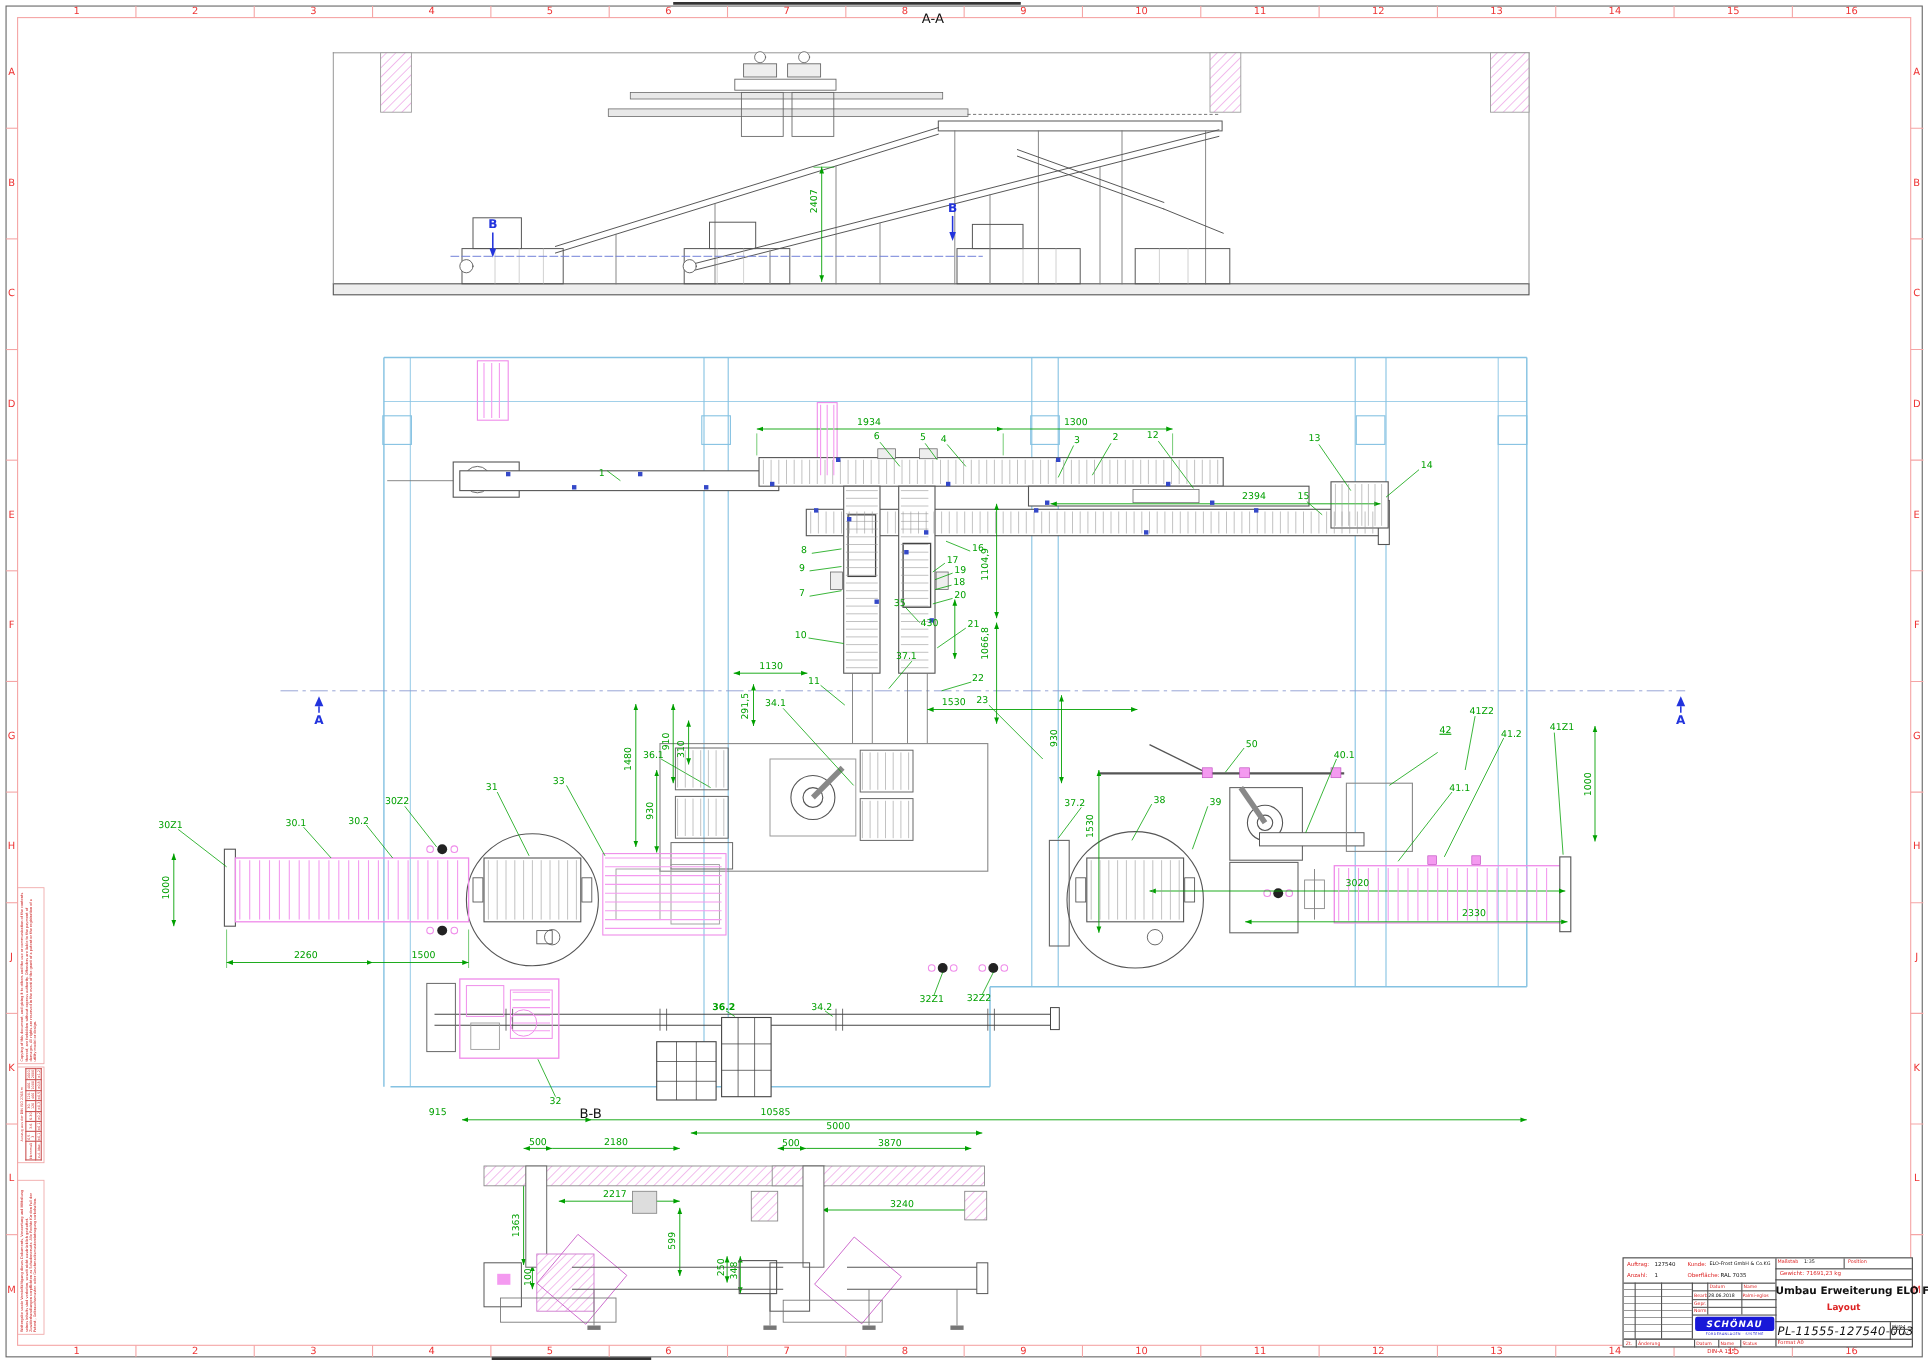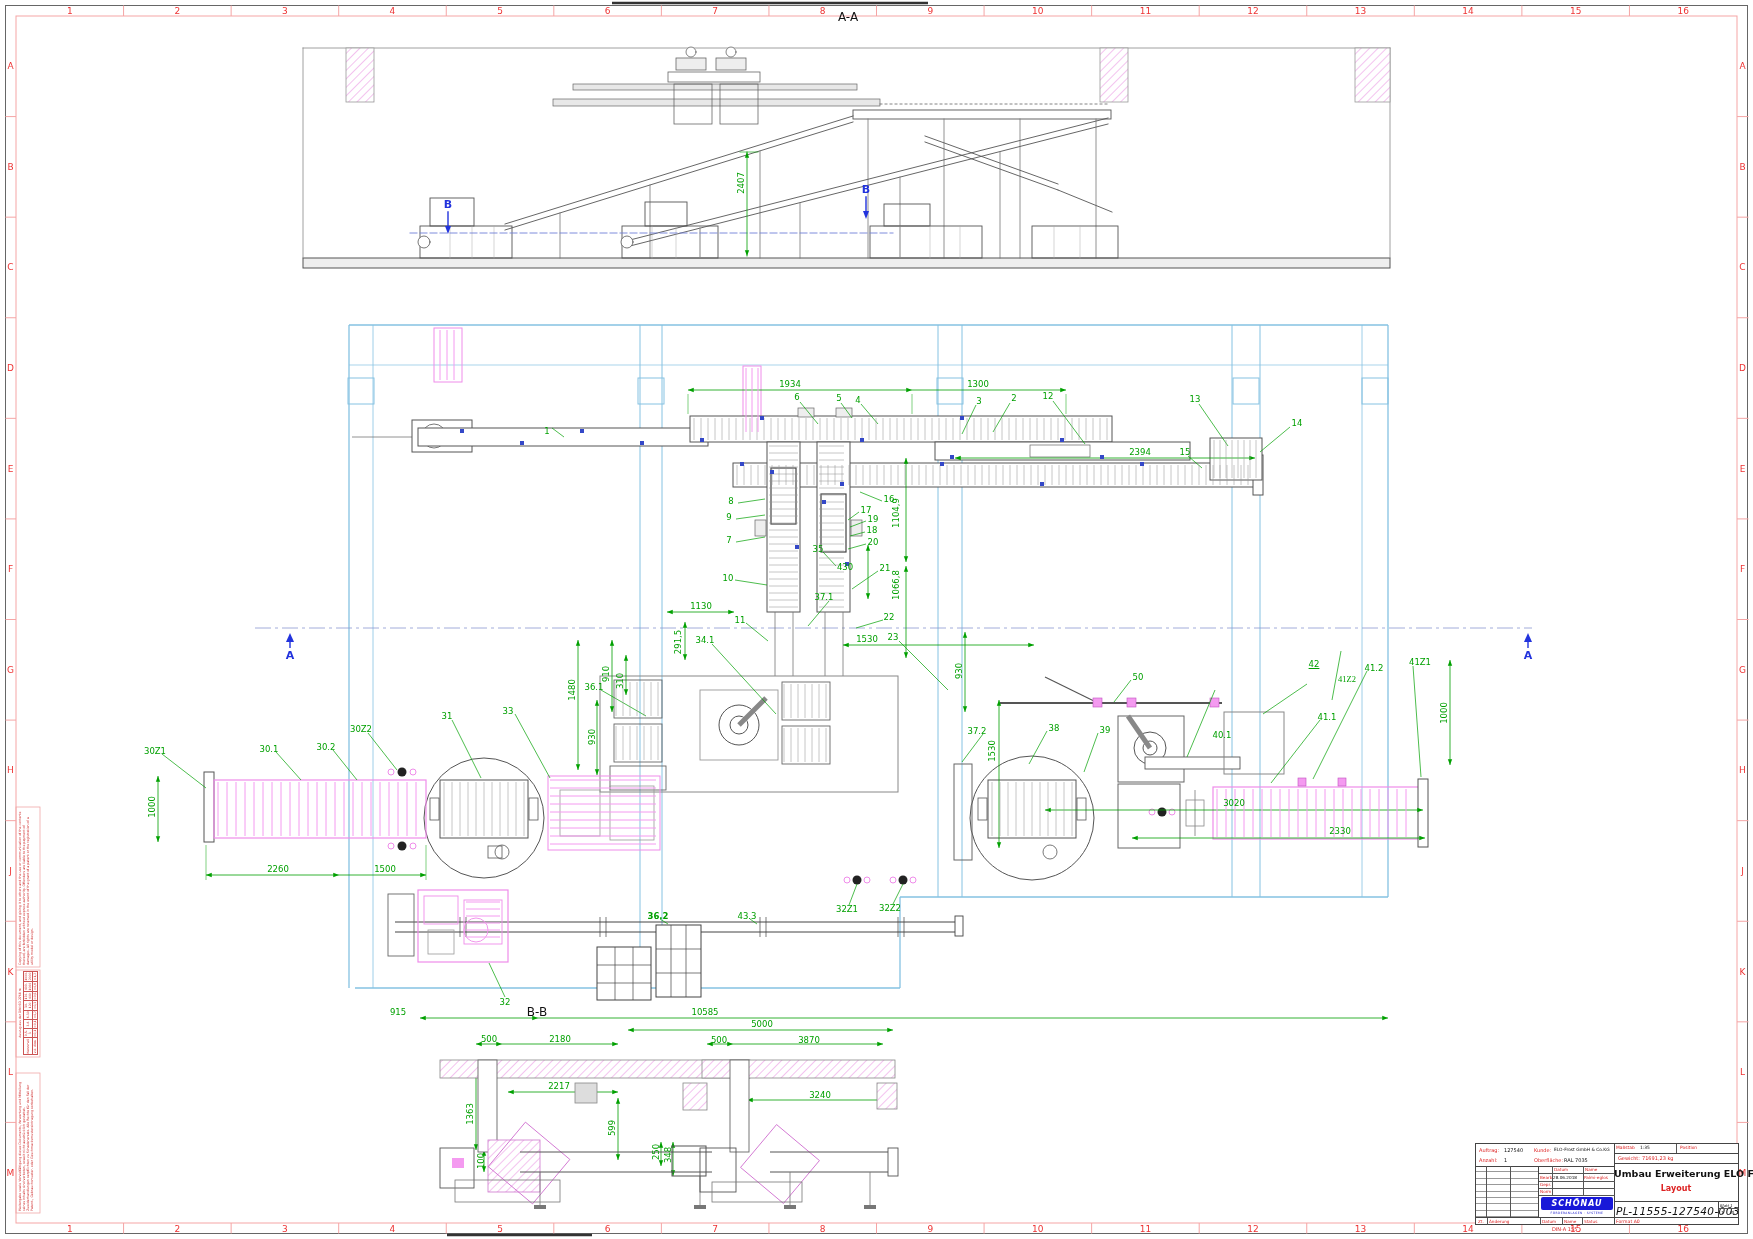--- a/index.html
+++ b/index.html
@@ -850,42 +850,42 @@
       <span class="anno g rot" style="left: 572px; top: 690px;">1480</span>
       <span class="anno g rot" style="left: 606px; top: 674px;">910</span>
       <span class="anno g rot" style="left: 620px; top: 681px;">310</span>
       <span class="anno g rot" style="left: 592px; top: 737px;">930</span>
       <span class="anno g" style="left: 977px; top: 731px;">37.2</span>
       <span class="anno g rot" style="left: 992px; top: 751px;">1530</span>
       <span class="anno g rot" style="left: 959px; top: 671px;">930</span>
       <span class="anno g" style="left: 1054px; top: 728px;">38</span>
       <span class="anno g" style="left: 1105px; top: 730px;">39</span>
       <span class="anno g" style="left: 1138px; top: 677px;">50</span>
-      <span class="anno g" style="left: 1222px; top: 687px; margin-top: 48px;">40.1</span>
+      <span class="anno g" style="left: 1222px; top: 687px;">40.1</span>
       <span class="anno g" style="left: 1314px; top: 664px; text-decoration: underline;">42</span>
       <span class="anno g" style="left: 1327px; top: 717px;">41.1</span>
-      <span class="anno g" style="left: 1347px; top: 679px; font-family: Liberation Serif, serif;">41Z2</span>
+      <span class="anno g" style="left: 1347px; top: 647px;">41Z2</span>
       <span class="anno g" style="left: 1374px; top: 668px;">41.2</span>
       <span class="anno g" style="left: 1420px; top: 662px;">41Z1</span>
       <span class="anno g rot" style="left: 1444px; top: 713px;">1000</span>
       <span class="anno g" style="left: 1234px; top: 803px;">3020</span>
       <span class="anno g" style="left: 1340px; top: 831px;">2330</span>
       <span class="anno g" style="left: 155px; top: 751px;">30Z1</span>
       <span class="anno g" style="left: 269px; top: 749px;">30.1</span>
       <span class="anno g" style="left: 326px; top: 747px;">30.2</span>
       <span class="anno g" style="left: 361px; top: 729px;">30Z2</span>
       <span class="anno g" style="left: 447px; top: 716px;">31</span>
       <span class="anno g" style="left: 508px; top: 711px;">33</span>
       <span class="anno g rot" style="left: 152px; top: 807px;">1000</span>
       <span class="anno g" style="left: 278px; top: 869px;">2260</span>
       <span class="anno g" style="left: 385px; top: 869px;">1500</span>
       <span class="anno g" style="left: 847px; top: 909px;">32Z1</span>
       <span class="anno g" style="left: 890px; top: 908px;">32Z2</span>
       <span class="anno g" style="left: 658px; top: 916px; font-weight: bold;">36.2</span>
-      <span class="anno g" style="left: 747px; top: 916px;">43.3</span>
+      <span class="anno g" style="left: 747px; top: 916px;">34.2</span>
       <span class="anno g" style="left: 505px; top: 1002px;">32</span>
       <span class="anno g" style="left: 398px; top: 1012px;">915</span>
       <span class="anno g" style="left: 705px; top: 1012px;">10585</span>
       <span class="anno g" style="left: 762px; top: 1024px;">5000</span>
       <span class="anno g" style="left: 489px; top: 1039px;">500</span>
       <span class="anno g" style="left: 560px; top: 1039px;">2180</span>
       <span class="anno g" style="left: 719px; top: 1040px;">500</span>
       <span class="anno g" style="left: 809px; top: 1040px;">3870</span>
       <span class="anno g" style="left: 559px; top: 1086px;">2217</span>
       <span class="anno g" style="left: 820px; top: 1095px;">3240</span>

